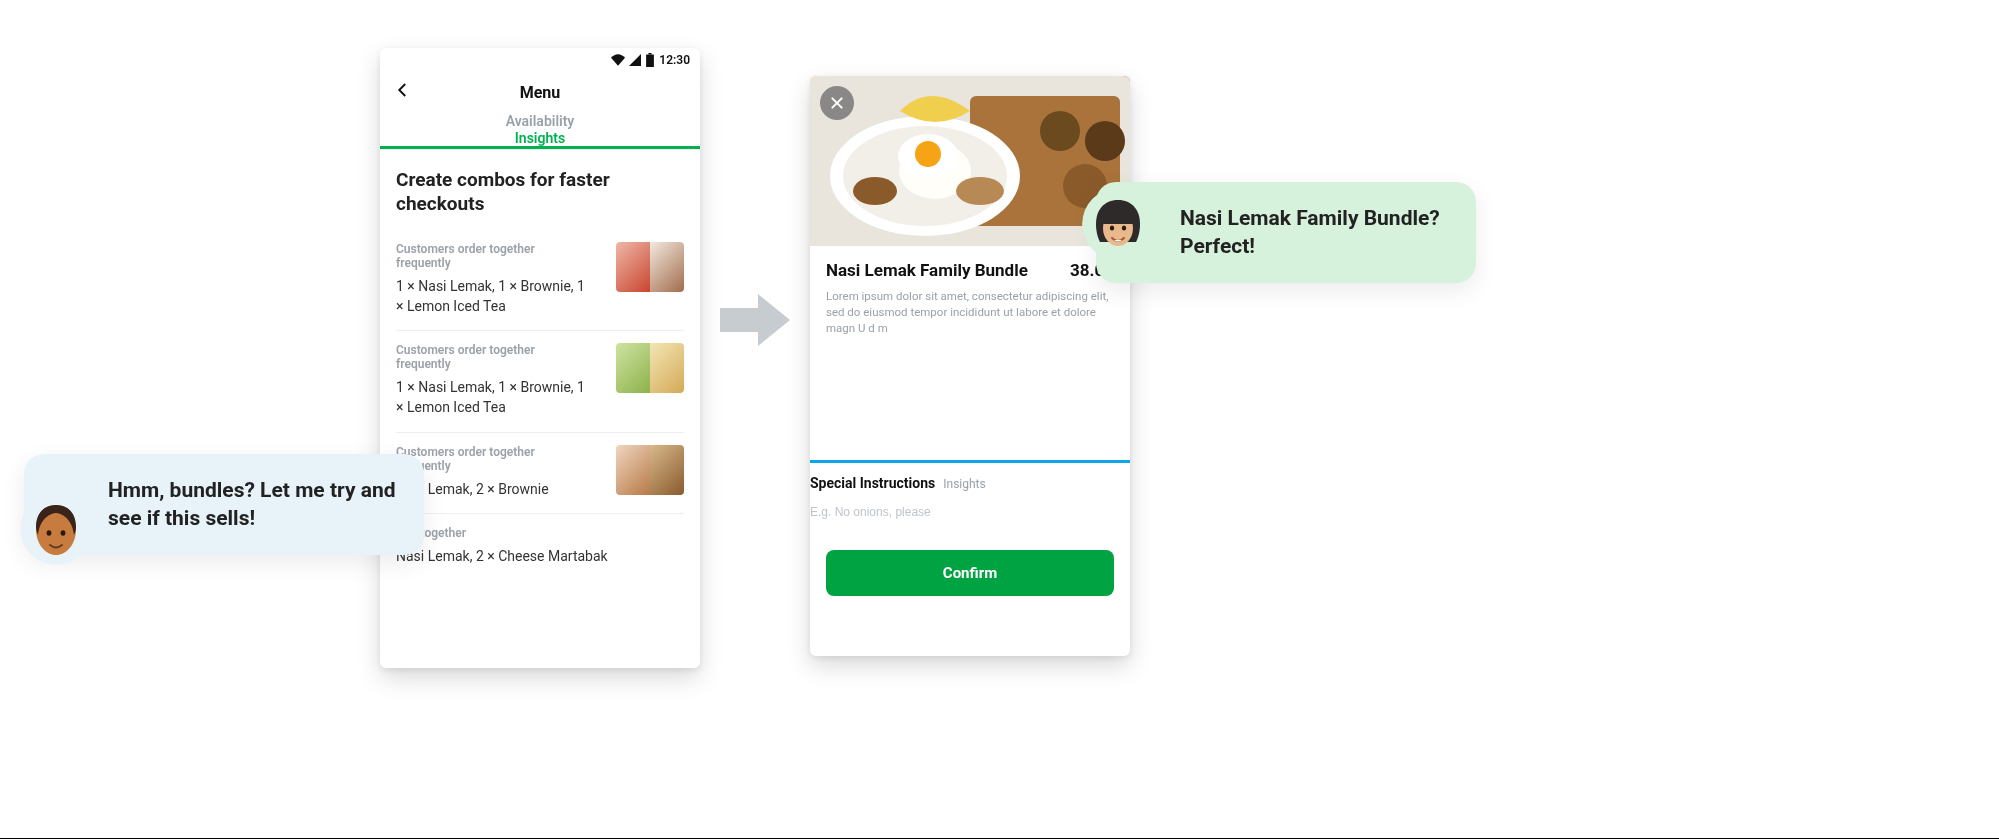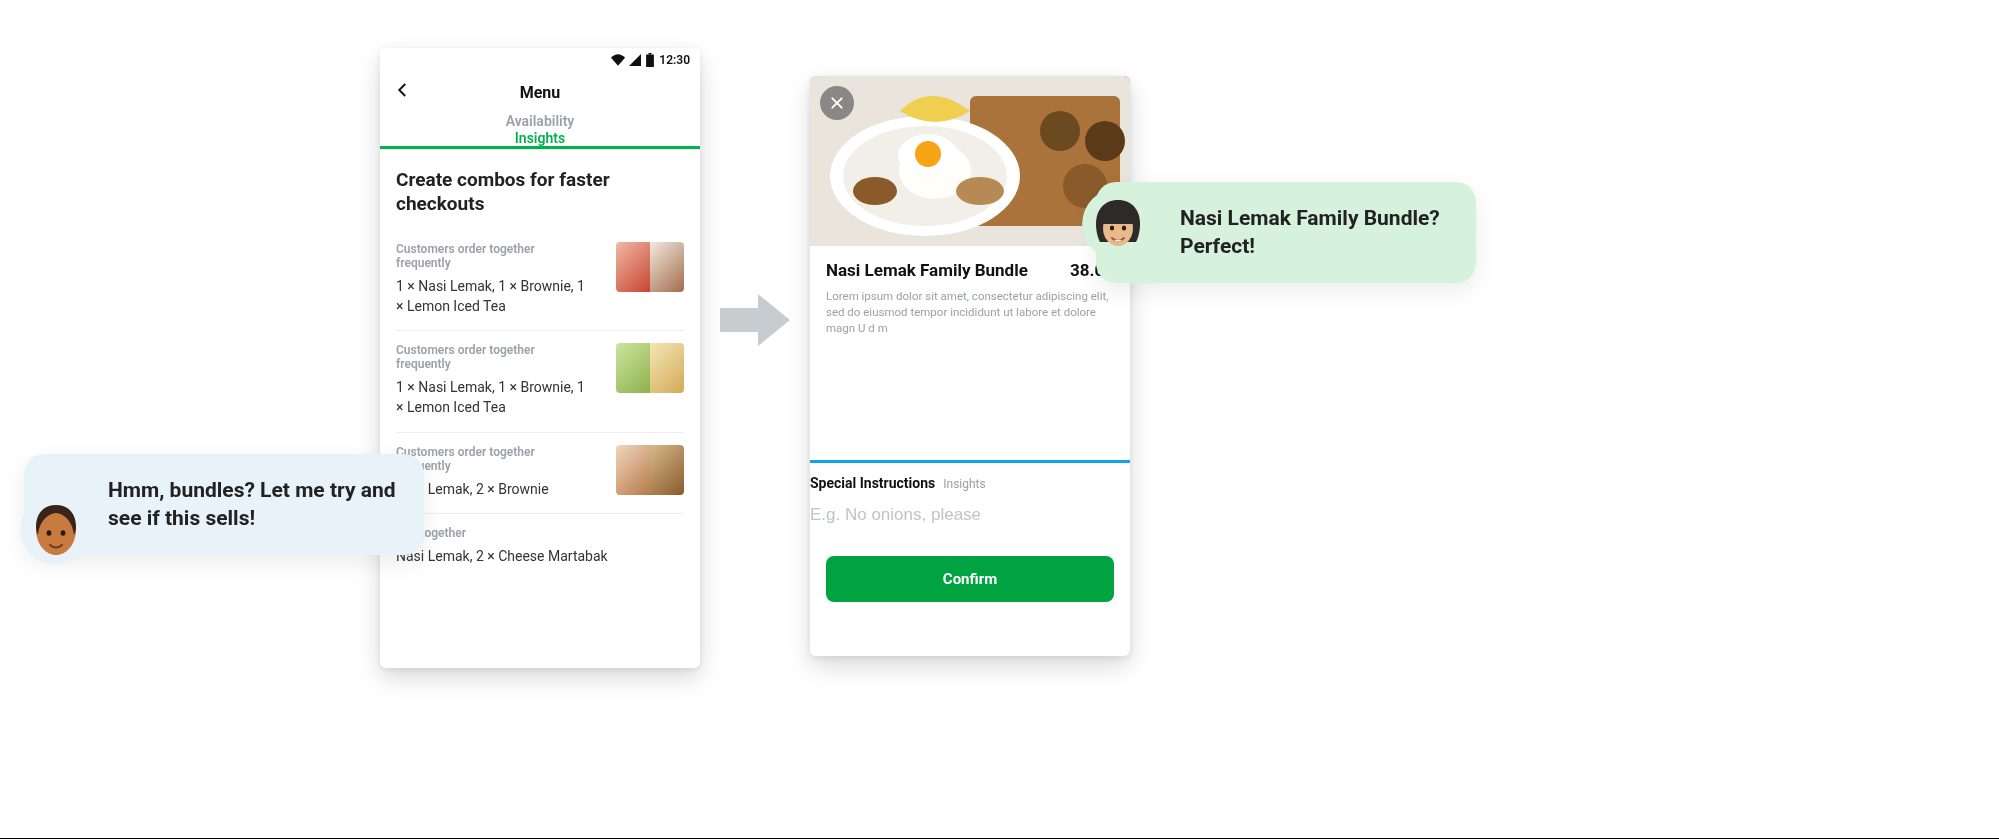--- a/index.html
+++ b/index.html
@@ -114,21 +114,21 @@
   .prod-price { font-size:17px; font-weight:700; color:#111; white-space:nowrap;}
   .prod-desc  { margin-top:8px; font-size:11.5px; color:#9aa1a9; line-height:1.4; }
   
   .spacer { height: 110px; }
   .si-block { border-top:3px solid #0ea5e9; padding: 12px 0 16px; }
   .si-row { display:flex; align-items:baseline; gap:8px; margin-bottom:10px;}
   .si-label { font-weight:700; font-size:14px; color:#111;}
   .si-opt   { font-size:12px; color:#9aa1a9;}
   .si-input {
     width:100%; border:none; border-bottom:1px solid transparent;
-    font-size:17px; color:#555; padding:4px 0;
+    font-size:12px; color:#555; padding:4px 0;
   }
   .si-input::placeholder { color:#bfc4ca; }
 
   .confirm-btn {
     margin: 16px; margin-top:10px;
     height: 46px;
     background: #00a341;
     border-radius:8px;
     display:flex; align-items:center; justify-content:center;
     color:#fff; font-weight:700; font-size:15px;

